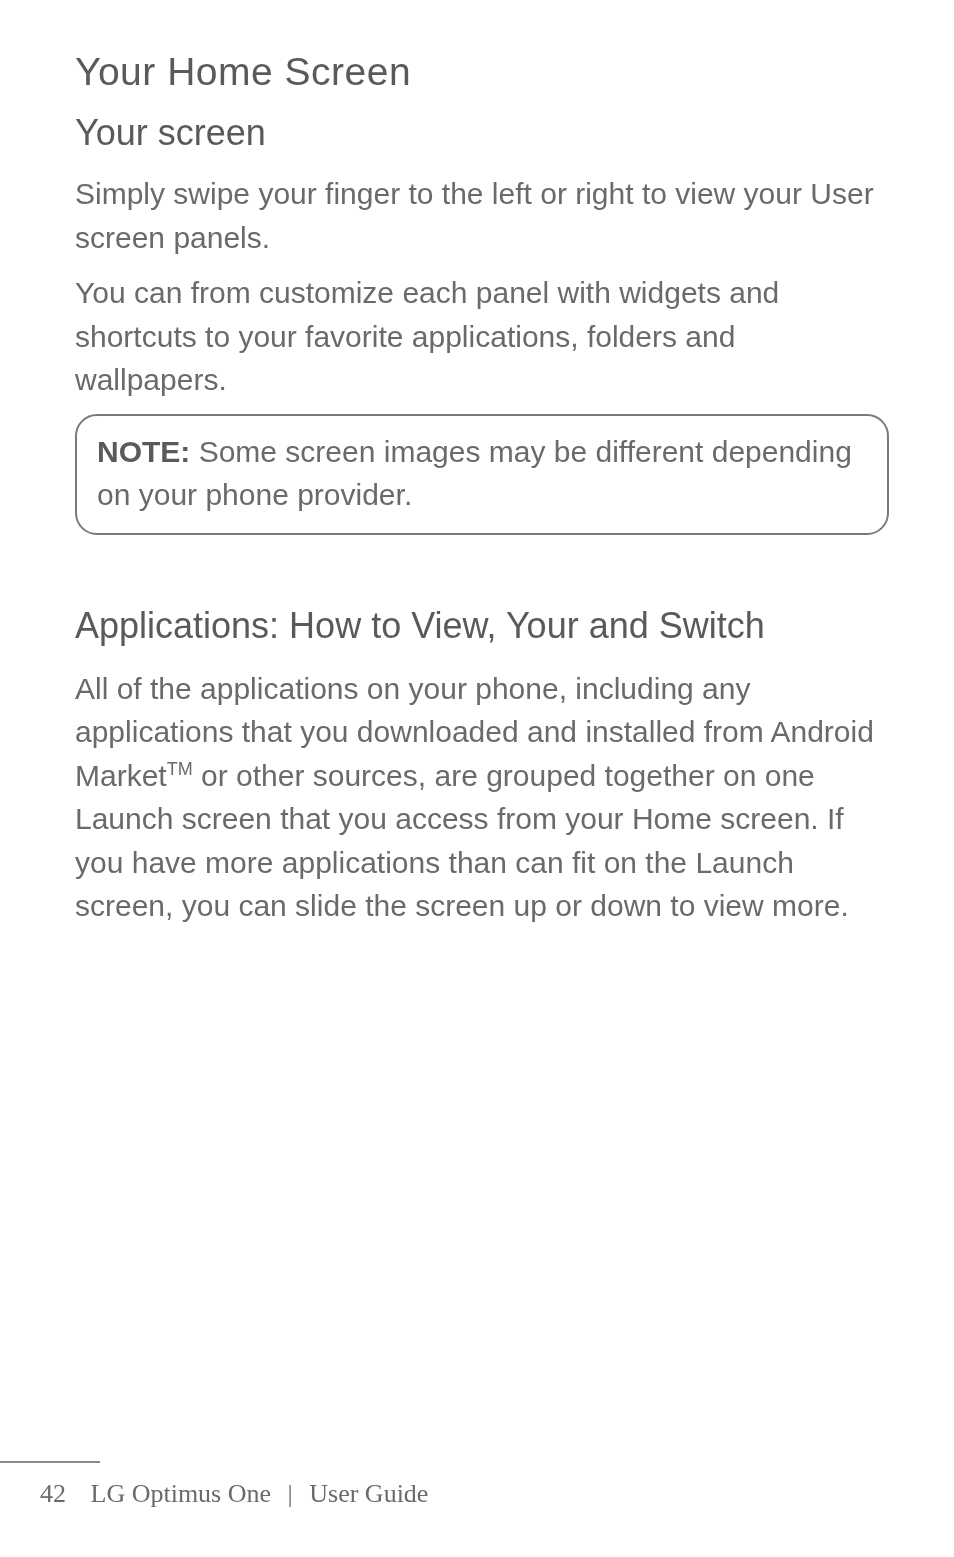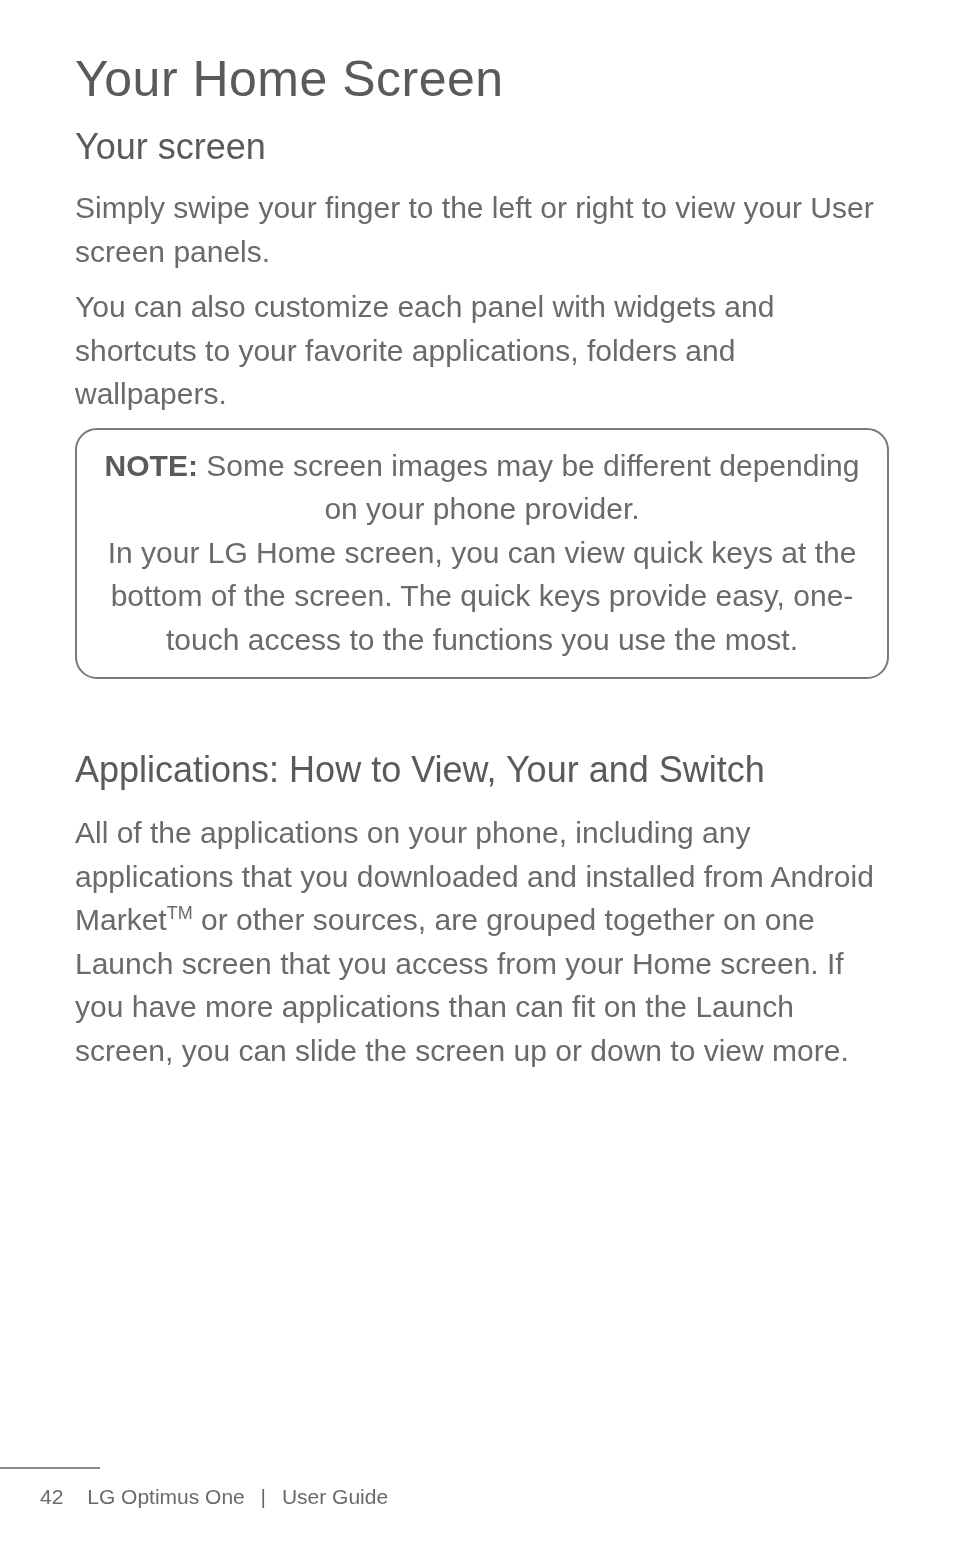--- a/index.html
+++ b/index.html
@@ -7,21 +7,21 @@
     width: 954px;
     height: 1557px;
     background: #ffffff;
     font-family: "Helvetica Neue", Arial, sans-serif;
     font-weight: 300;
     color: #5f5f5f;
     position: relative;
     padding: 50px 65px 0 75px;
   }
   .page-title {
-    font-size: 50px;
+    font-size: 39px;
     font-weight: 400;
     color: #5a5a5a;
     margin-bottom: 18px;
     letter-spacing: 0.5px;
   }
   .section-heading {
     font-size: 36px;
     font-weight: 400;
     color: #5a5a5a;
     margin-bottom: 18px;
@@ -32,21 +32,20 @@
     color: #6a6a6a;
     font-weight: 300;
     margin-bottom: 12px;
   }
   .note-box {
     border: 2px solid #7a7a7a;
     border-radius: 22px;
     padding: 14px 20px 16px 20px;
     margin-top: 6px;
     margin-bottom: 70px;
-    text-align: center;
   }
   .note-text {
     font-size: 30px;
     line-height: 1.45;
     color: #6a6a6a;
     font-weight: 300;
   }
   .note-text strong {
     font-weight: 600;
     color: #5a5a5a;
@@ -66,48 +65,48 @@
     bottom: 48px;
     left: 0;
     width: 100%;
   }
   .footer-line {
     border-top: 2px solid #8a8a8a;
     width: 100px;
     margin-bottom: 16px;
   }
   .footer-text {
-    font-size: 21px;
+    font-size: 26px;
     color: #6a6a6a;
     font-weight: 300;
     padding-left: 40px;
+    font-family: Liberation Serif, serif;
   }
   .page-num {
     display: inline-block;
     margin-right: 18px;
   }
   .sep {
     margin: 0 10px;
   }
 </style>
 </head>
 <body>
 
 <h1 class="page-title">Your Home Screen</h1>
 
 <h2 class="section-heading">Your screen</h2>
 
 <p class="body-text">Simply swipe your finger to the left or right to view your User screen panels.</p>
-<p class="body-text">You can also customize each panel with widgets and shortcuts to your favorite applications, folders and wallpapers.</p>
+<p class="body-text">You can from customize each panel with widgets and shortcuts to your favorite applications, folders and wallpapers.</p>
 
 <div class="note-box">
   <p class="note-text">
     <strong>NOTE:</strong><span> Some screen images may be different depending on your phone provider.</span>
   </p>
-  <p class="note-text">In your LG Home screen, you can view quick keys at the bottom of the screen. The quick keys provide easy, one-touch access to the functions you use the most.</p>
 </div>
 
 <h2 class="section-heading second">Applications: How to View, Your and Switch</h2>
 
 <p class="body-text second">
   <span>All of the applications on your phone, including any applications that you downloaded and installed from Android Market</span><sup>TM</sup><span> or other sources, are grouped together on one Launch screen that you access from your Home screen. If you have more applications than can fit on the Launch screen, you can slide the screen up or down to view more.</span>
 </p>
 
 <div class="footer">
   <div class="footer-line"></div>

